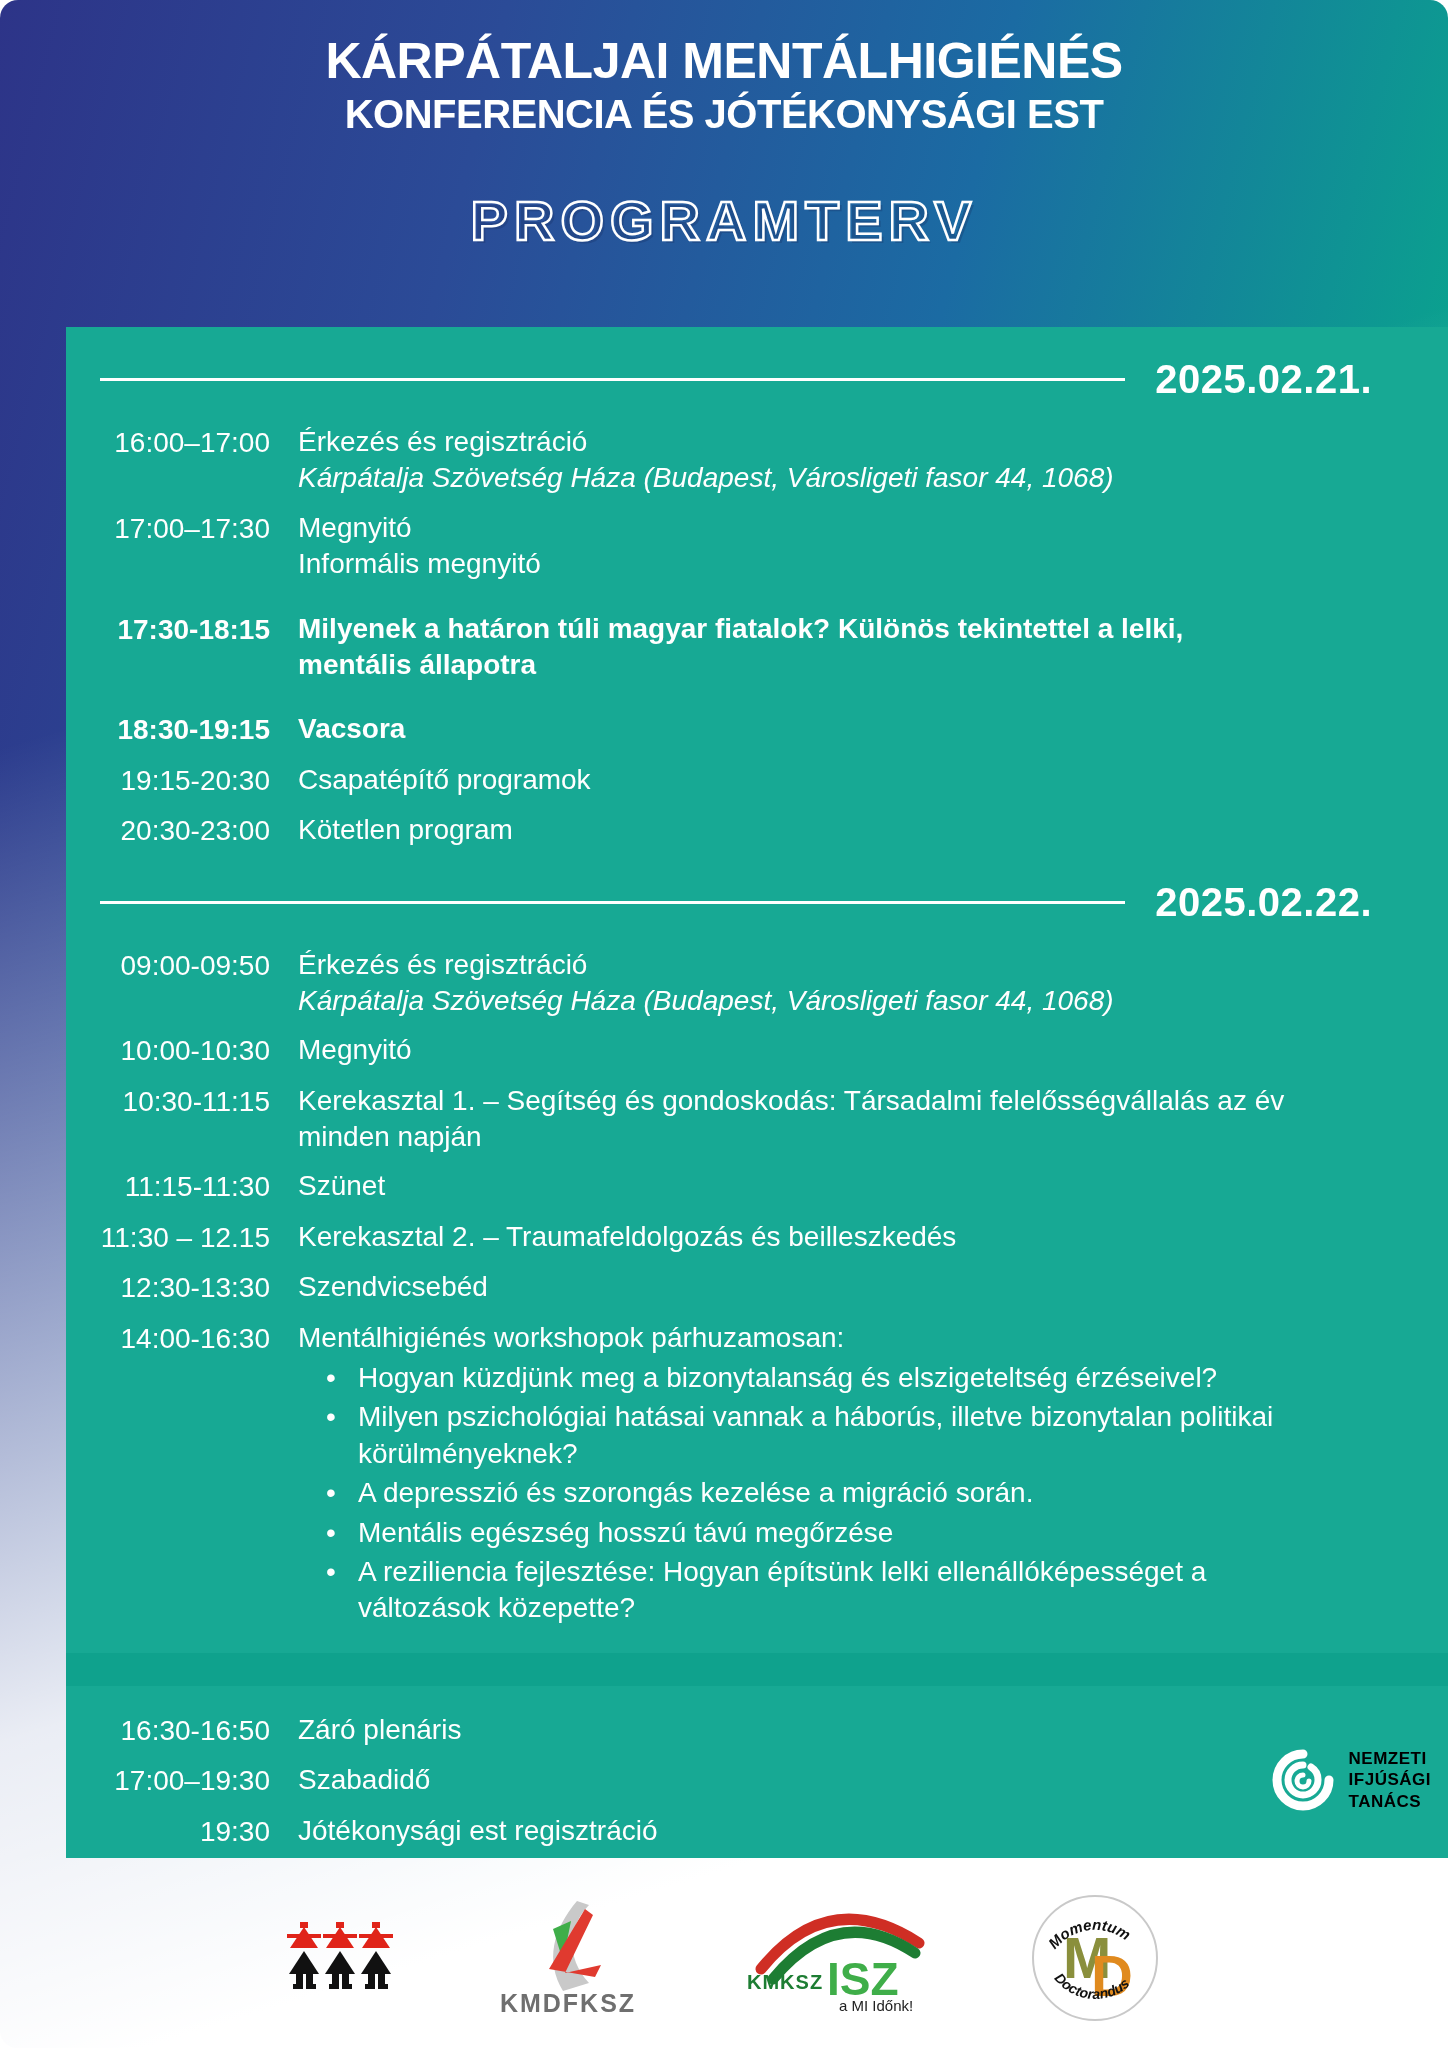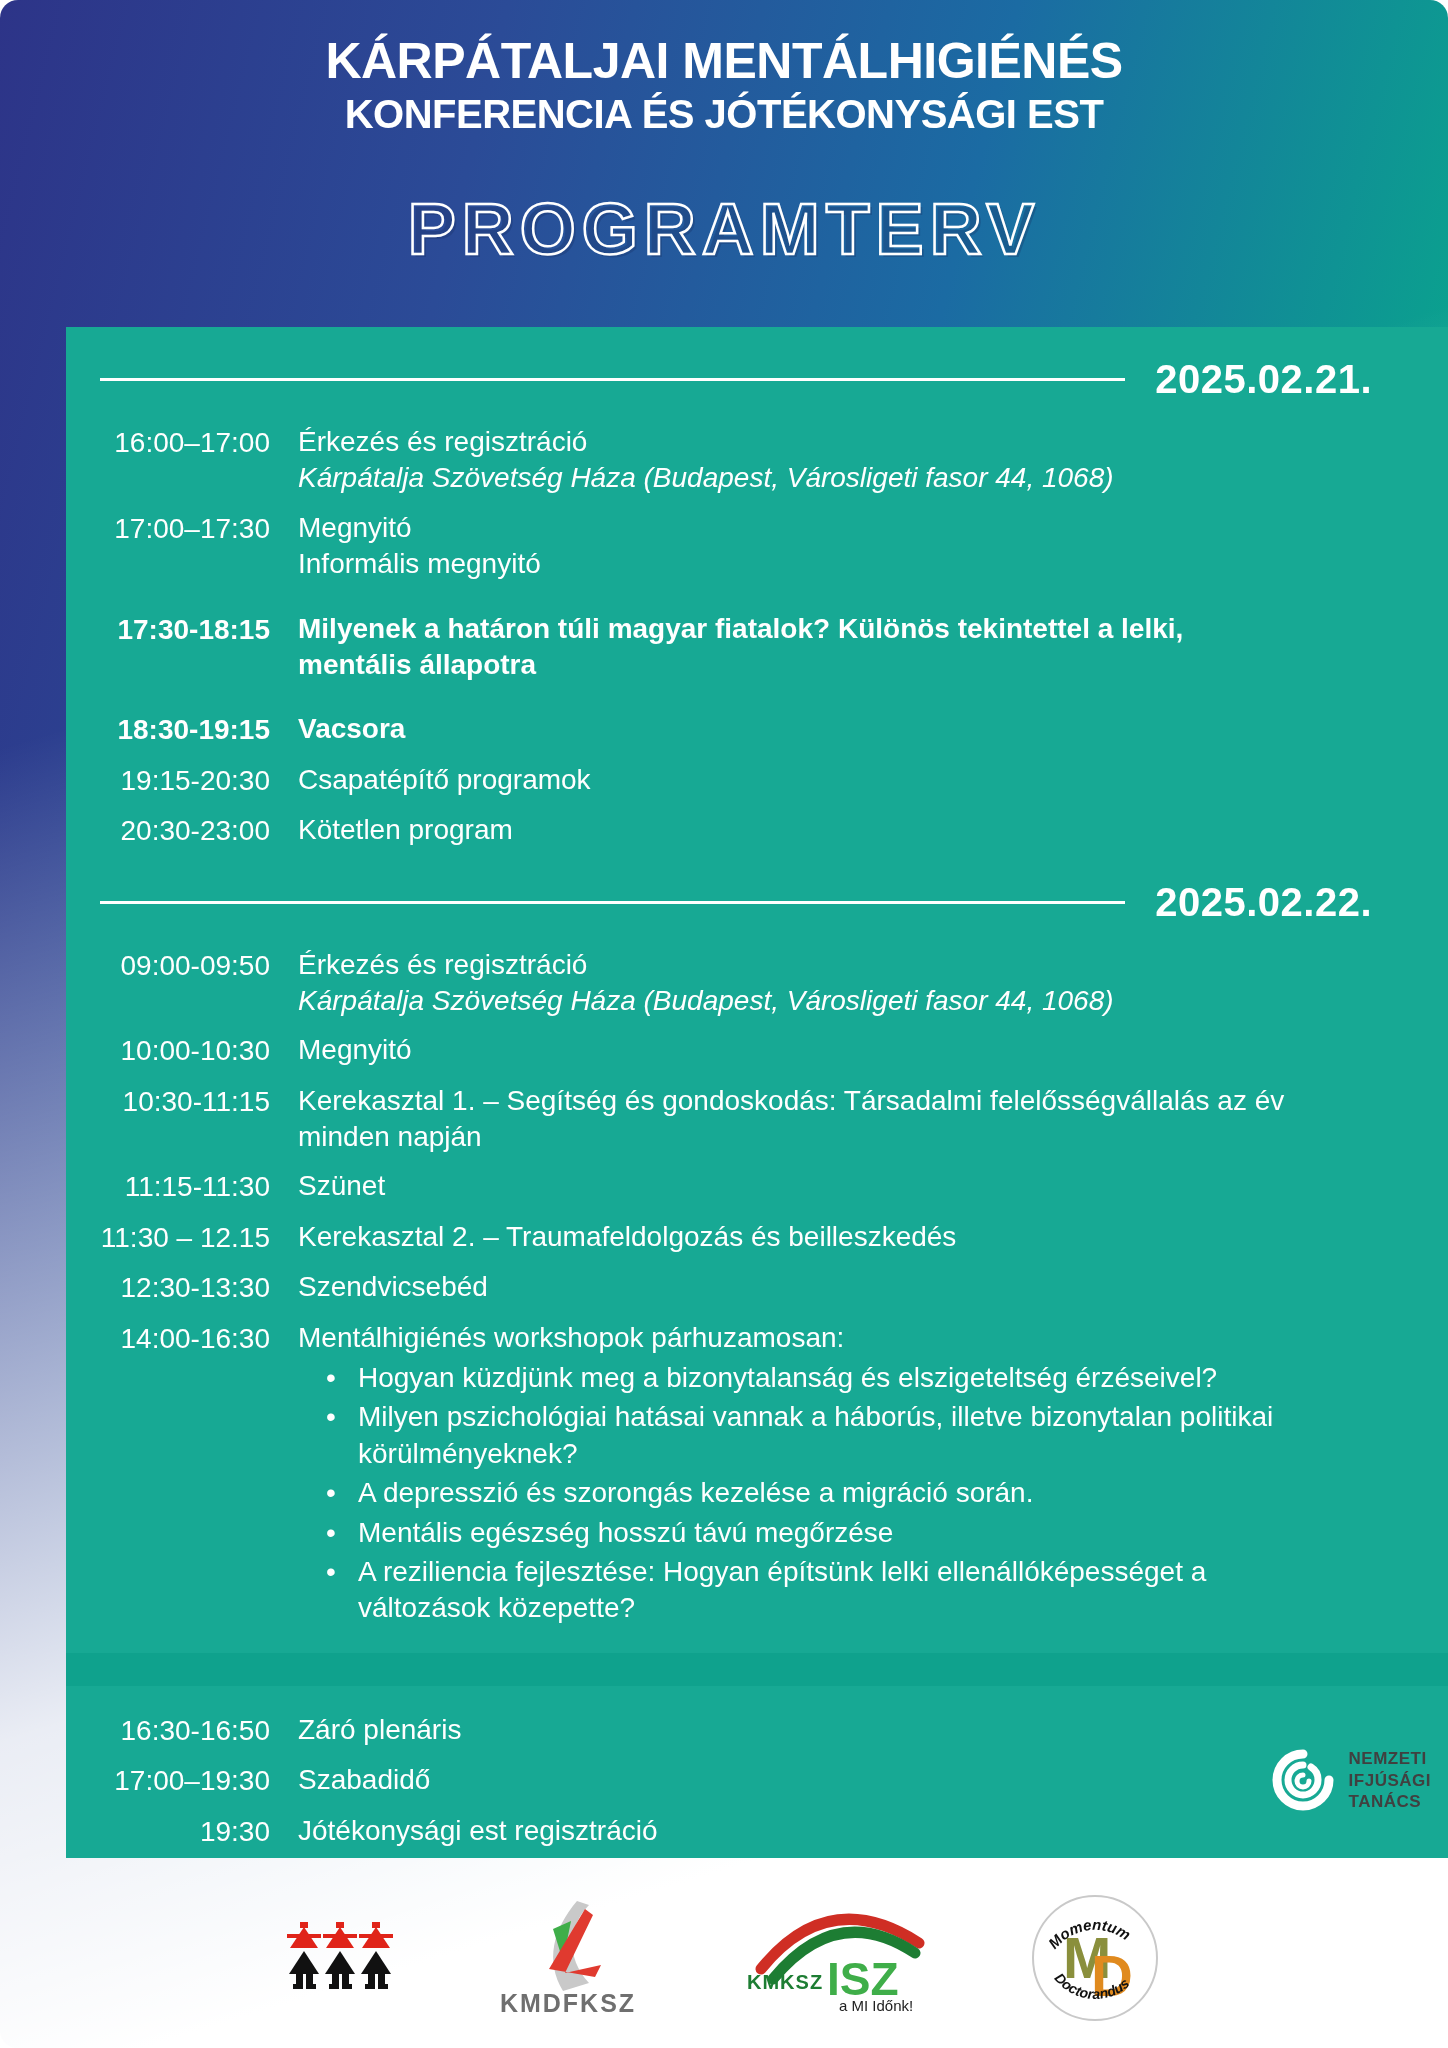--- a/index.html
+++ b/index.html
@@ -14,21 +14,21 @@
       linear-gradient(163deg, rgba(255,255,255,0) 30%, rgba(255,255,255,.9) 70%, #ffffff 84%),
       linear-gradient(104deg, #2d3488 0%, #2b4b97 26%, #1b6ba3 52%, #0ba08f 78%, #06a893 100%);
     border-radius: 18px;
   }
   
   .hdr{position:absolute;top:34px;left:0;width:100%;text-align:center;color:#fff;}
   .hdr .t1{font-size:50px;font-weight:800;letter-spacing:-.5px;line-height:1.1;margin:0;}
   .hdr .t2{font-size:40px;font-weight:800;letter-spacing:-.5px;line-height:1.15;margin:2px 0 0;}
   .programterv{
     position:absolute;top:188px;left:0;width:100%;text-align:center;
-    font-size:72px;font-weight:800;letter-spacing:6px;
+    font-size:56px;font-weight:800;letter-spacing:6px;
     color:transparent;-webkit-text-stroke:2.5px #ffffff;
     text-shadow:3px 3px 0 rgba(23,42,92,.28);
   }
   
   .card{
     position:absolute;left:66px;top:327px;width:1409px;height:1531px;
     background:#17a994;box-sizing:border-box;
     padding:20px 48px 40px 34px;color:#fff;overflow:hidden;
   }
   .day-header{display:flex;align-items:center;gap:30px;margin:10px 55px 22px 0;}
@@ -38,21 +38,21 @@
   .row.gap{margin-top:28px;font-weight:bold;}
   .row .time{width:170px;min-width:170px;text-align:right;font-size:28px;line-height:1.3;padding-top:1px;}
   .row .desc{margin-left:28px;font-size:28px;line-height:1.3;max-width:1000px;}
   .row .venue{font-style:italic;}
   .row ul{list-style:none;margin:4px 0 0;padding:0;}
   .row li{position:relative;padding-left:60px;margin-top:3px;}
   .row li::before{content:"•";position:absolute;left:28px;top:0;}
   .band{height:33px;background:#0fa28d;margin:26px -48px 26px -34px;}
   .day+.day{margin-top:30px;}
   
-  .nit{position:absolute;right:44px;bottom:46px;display:flex;align-items:flex-end;gap:14px;color:#404040;}
+  .nit{position:absolute;right:44px;bottom:46px;display:flex;align-items:flex-start;gap:14px;color:#000000;}
   .nit .txt{font-size:17px;font-weight:800;letter-spacing:.5px;line-height:1.25;}
   
   .logos{position:absolute;left:0;top:1892px;width:100%;display:flex;justify-content:center;align-items:center;gap:100px;}
   .logo{display:flex;flex-direction:column;align-items:center;}
   .kmdfksz-label{font-size:25px;font-weight:700;color:#6f6f6f;letter-spacing:2px;margin-top:-6px;}
 </style>
 </head>
 <body>
 
 <div class="poster">

